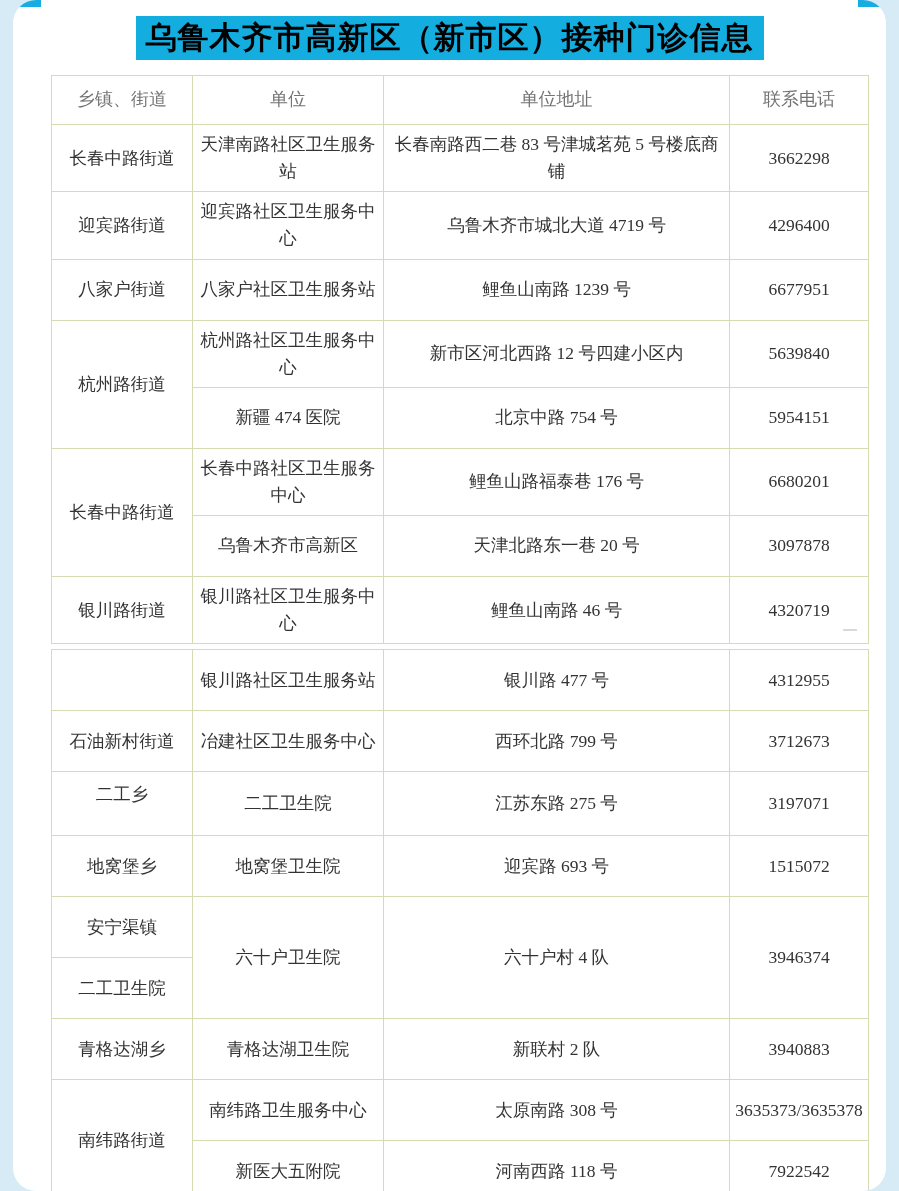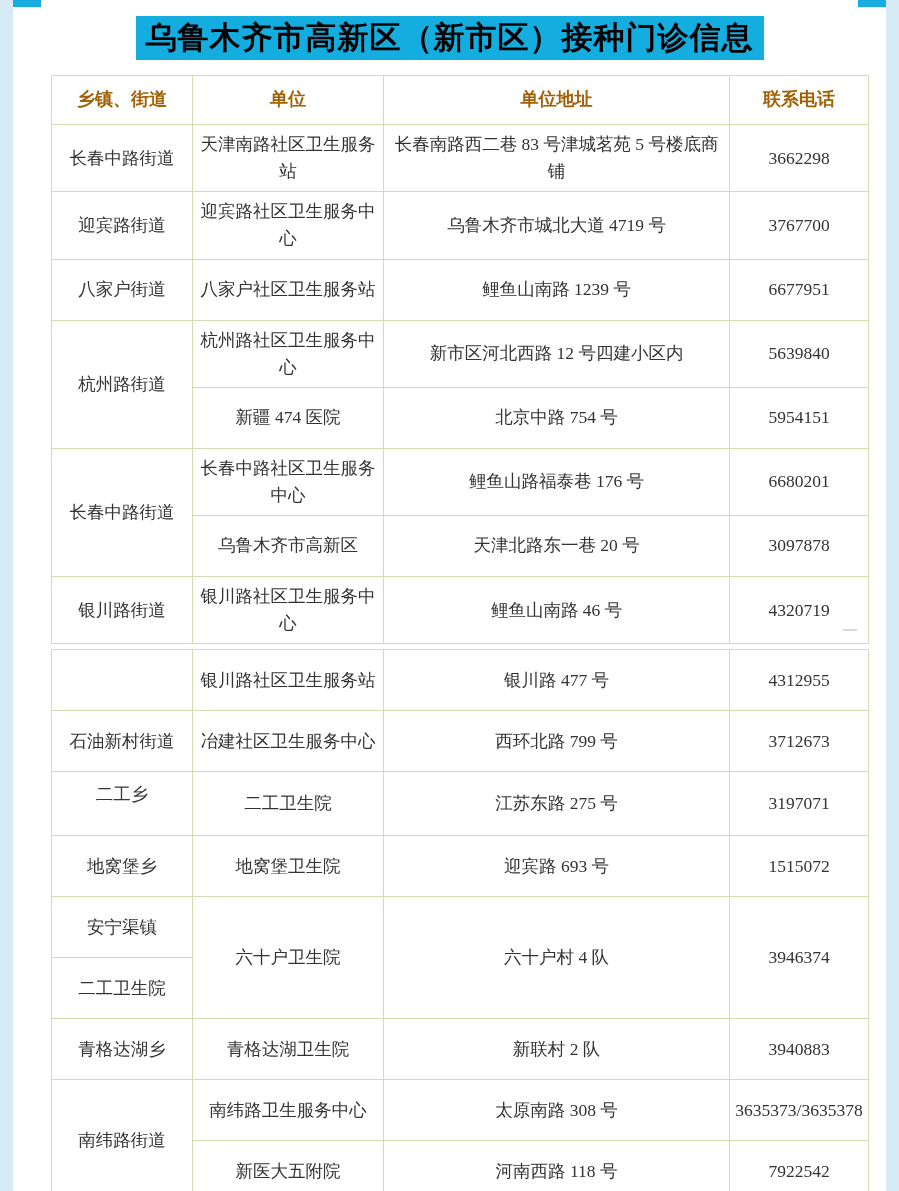--- a/index.html
+++ b/index.html
@@ -15,20 +15,21 @@
     font-family: "Liberation Serif", serif;
   }
   .card {
     position: absolute;
     left: 13px;
     top: 0;
     width: 873px;
     height: 1191px;
     background: #ffffff;
     overflow: hidden;
+    border-radius: 23px;
   }
   .corner-mark {
     position: absolute;
     top: 0;
     height: 7px;
     width: 28px;
     background: #17ade0;
   }
   .corner-mark.left { left: 0; }
   .corner-mark.right { right: 0; }
@@ -67,22 +68,22 @@
   .clinic-table th, .clinic-table td {
     border: 1px solid #d5dcb2;
     text-align: center;
     vertical-align: middle;
     font-size: 17.5px;
     color: #333333;
     padding: 6px 5px;
     line-height: 1.55;
   }
   .clinic-table th {
-    color: #a16207;
-    font-weight: bold;
+    color: #737373;
+    font-weight: normal;
     height: 36px;
     font-size: 18px;
   }
   .clinic-table td {
     height: 48px;
   }
   .clinic-table td.valign-top {
     vertical-align: top;
     padding-top: 9px;
   }
@@ -129,21 +130,21 @@
           <tr>
             <td class="cell-township">长春中路街道</td>
             <td class="cell-unit">天津南路社区卫生服务站</td>
             <td class="cell-address">长春南路西二巷 83 号津城茗苑 5 号楼底商铺</td>
             <td class="cell-phone">3662298</td>
           </tr>
           <tr>
             <td class="cell-township">迎宾路街道</td>
             <td class="cell-unit">迎宾路社区卫生服务中心</td>
             <td class="cell-address">乌鲁木齐市城北大道 4719 号</td>
-            <td class="cell-phone">3767700</td>
+            <td class="cell-phone">4296400</td>
           </tr>
           <tr>
             <td class="cell-township">八家户街道</td>
             <td class="cell-unit">八家户社区卫生服务站</td>
             <td class="cell-address">鲤鱼山南路 1239 号</td>
             <td class="cell-phone">6677951</td>
           </tr>
           <tr>
             <td class="cell-township" rowspan="2">杭州路街道</td>
             <td class="cell-unit">杭州路社区卫生服务中心</td>

